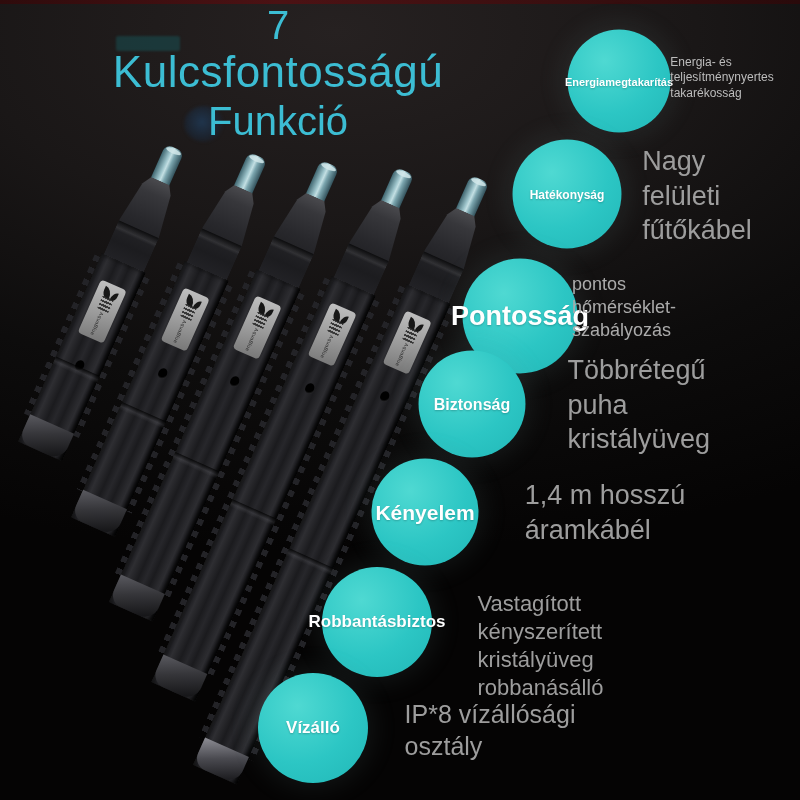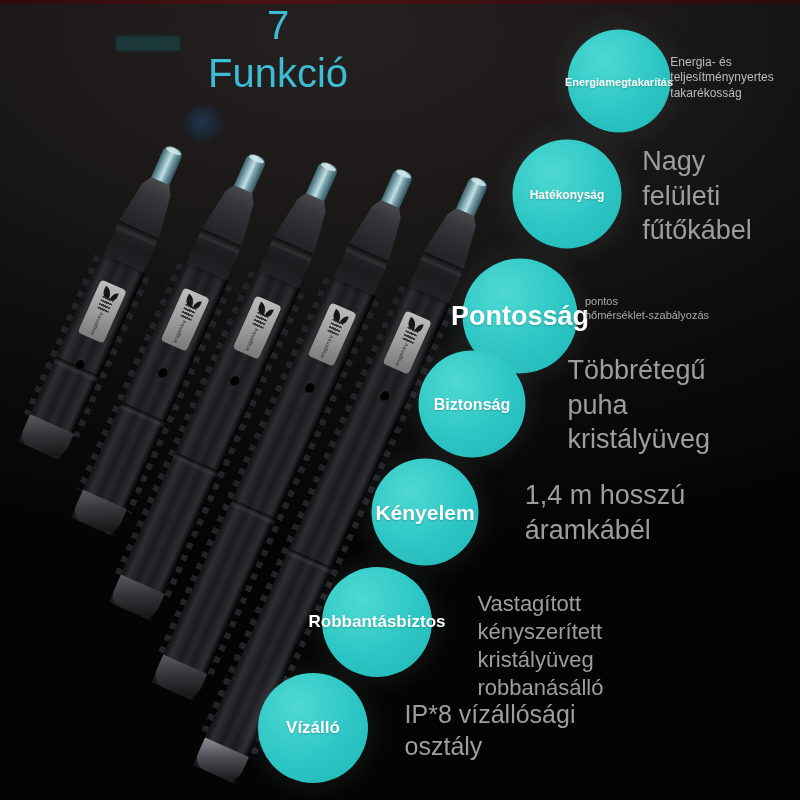--- a/index.html
+++ b/index.html
@@ -78,36 +78,37 @@
   .f1 .circle{left:619px;top:81px;width:103px;height:103px;font-size:11px;}
   .f2 .circle{left:567px;top:194px;width:109px;height:109px;font-size:12px;}
   .f3 .circle{left:520px;top:316px;width:115px;height:115px;font-size:27px;}
   .f4 .circle{left:472px;top:404px;width:107px;height:107px;font-size:16px;text-align:right;}
   .f5 .circle{left:425px;top:512px;width:107px;height:107px;font-size:21px;}
   .f6 .circle{left:377px;top:622px;width:110px;height:110px;font-size:17px;}
   .f7 .circle{left:313px;top:728px;width:110px;height:110px;font-size:17px;}
 
   .f1 .desc{left:722px;top:78px;font-size:12px;color:#bdbdbd;}
   .f2 .desc{left:697px;top:196px;font-size:27px;}
-  .f3 .desc{left:644px;top:308px;font-size:11px;color:#ababab;padding-left:6px;}
+  .f3 .desc{left:644px;top:308px;font-size:18px;color:#ababab;padding-left:6px;}
   .f4 .desc{left:645px;top:405px;font-size:27px;}
   .f5 .desc{left:605px;top:513px;font-size:27px;}
   .f6 .desc{left:585px;top:622px;font-size:22px;margin-top:24px;}
   .f7 .desc{left:490px;top:730px;font-size:25px;}
 </style>
 </head>
 <body>
 
 <div class="stage">
   <div class="top-strip"></div>
   <div class="wm-rect"></div>
   <div class="wm-blob"></div>
 
   <div class="title">
     <div class="t-num">7</div>
+    <div class="t-l1">Kulcsfontosságú</div>
     <div class="t-l2">Funkció</div>
   </div>
 
   <div class="rod r1">
     <div class="knob"></div>
     <div class="head"></div>
     <div class="body">
       <div class="teeth l"></div>
       <div class="teeth r"></div>
       <div class="patch">

